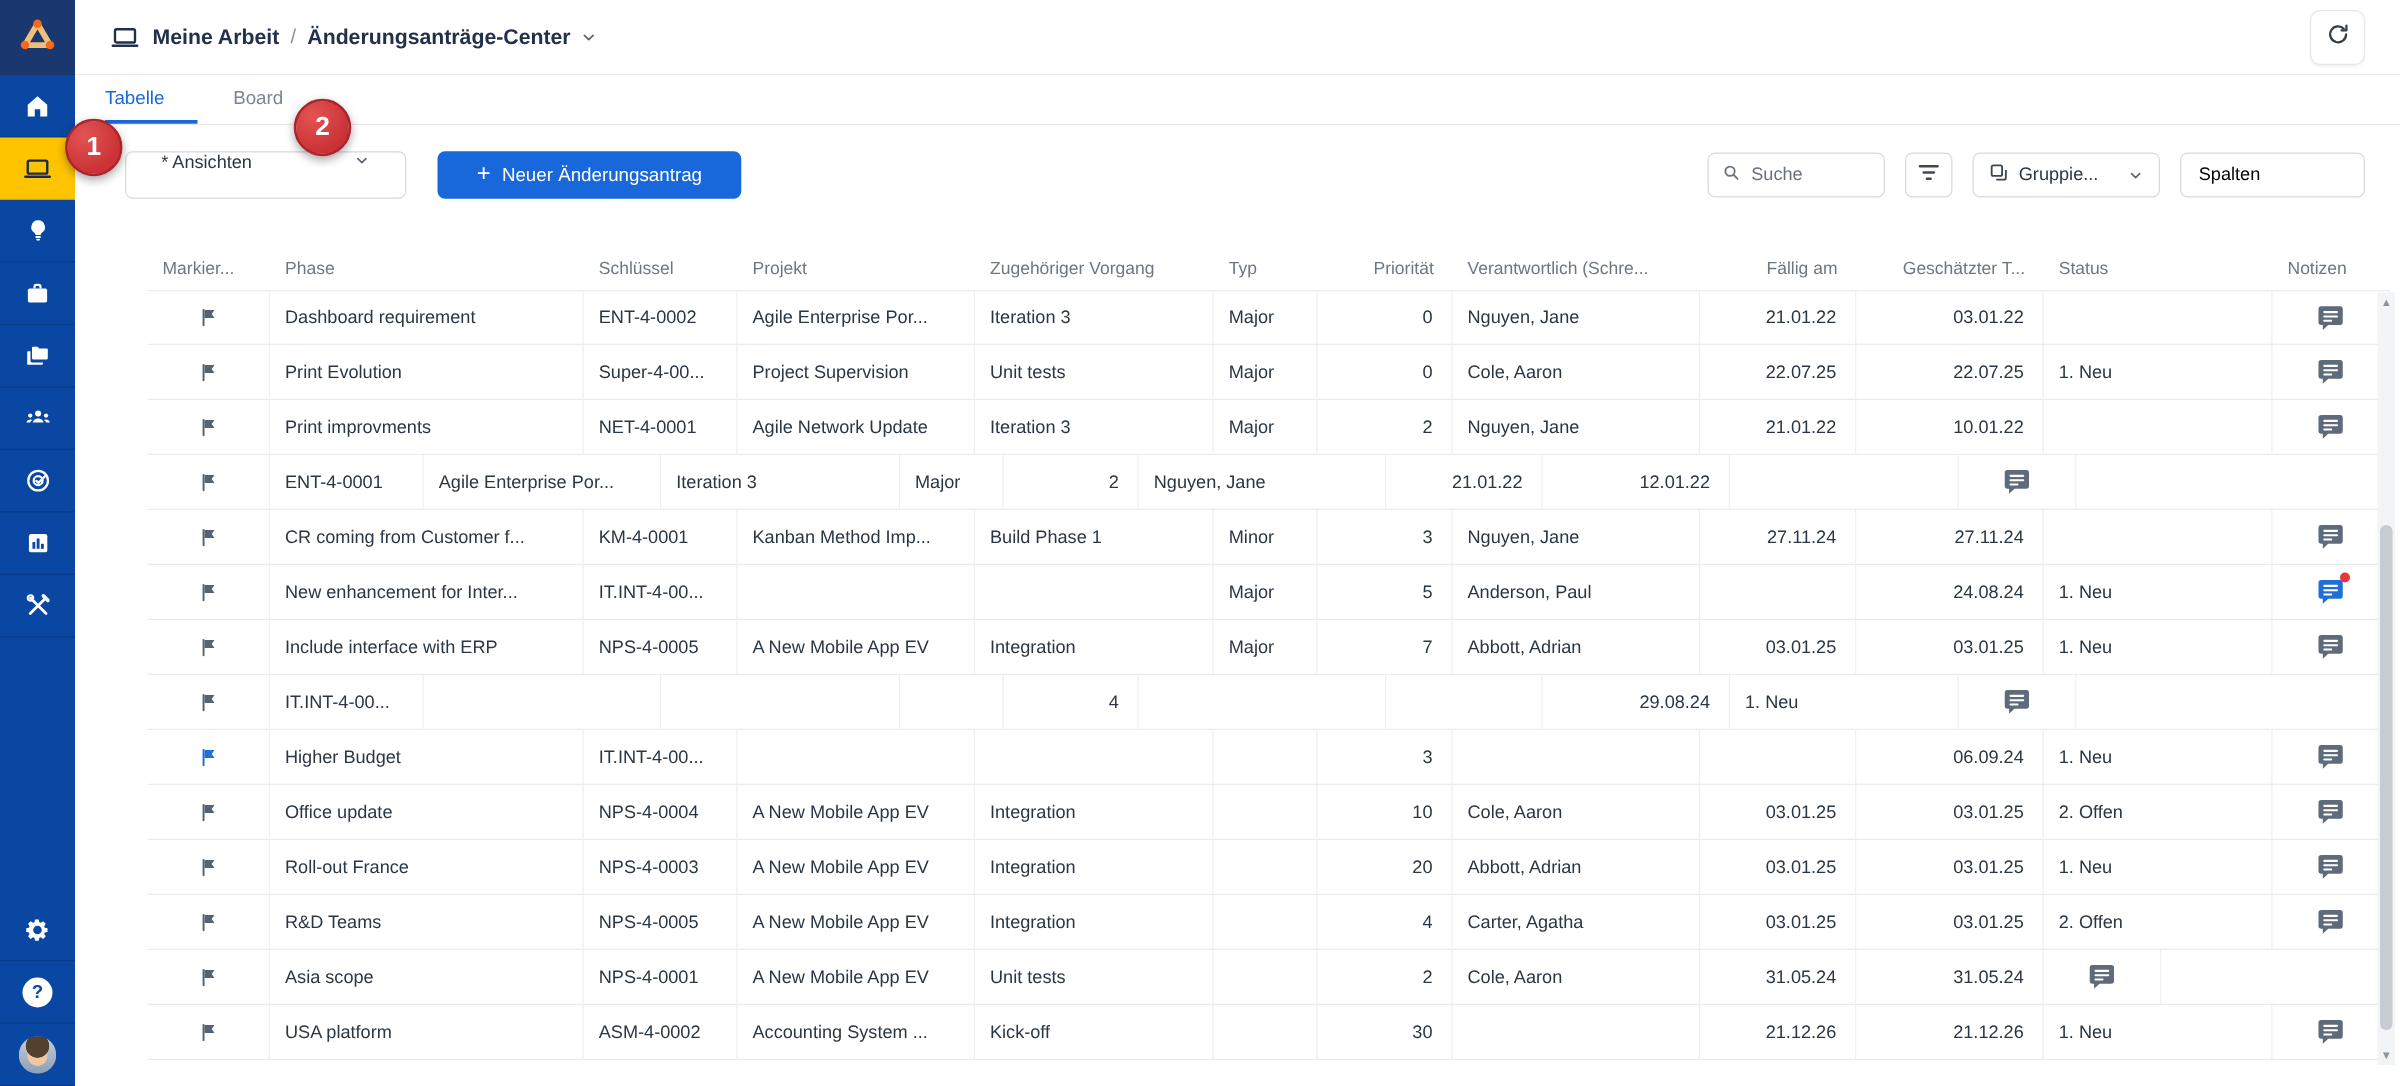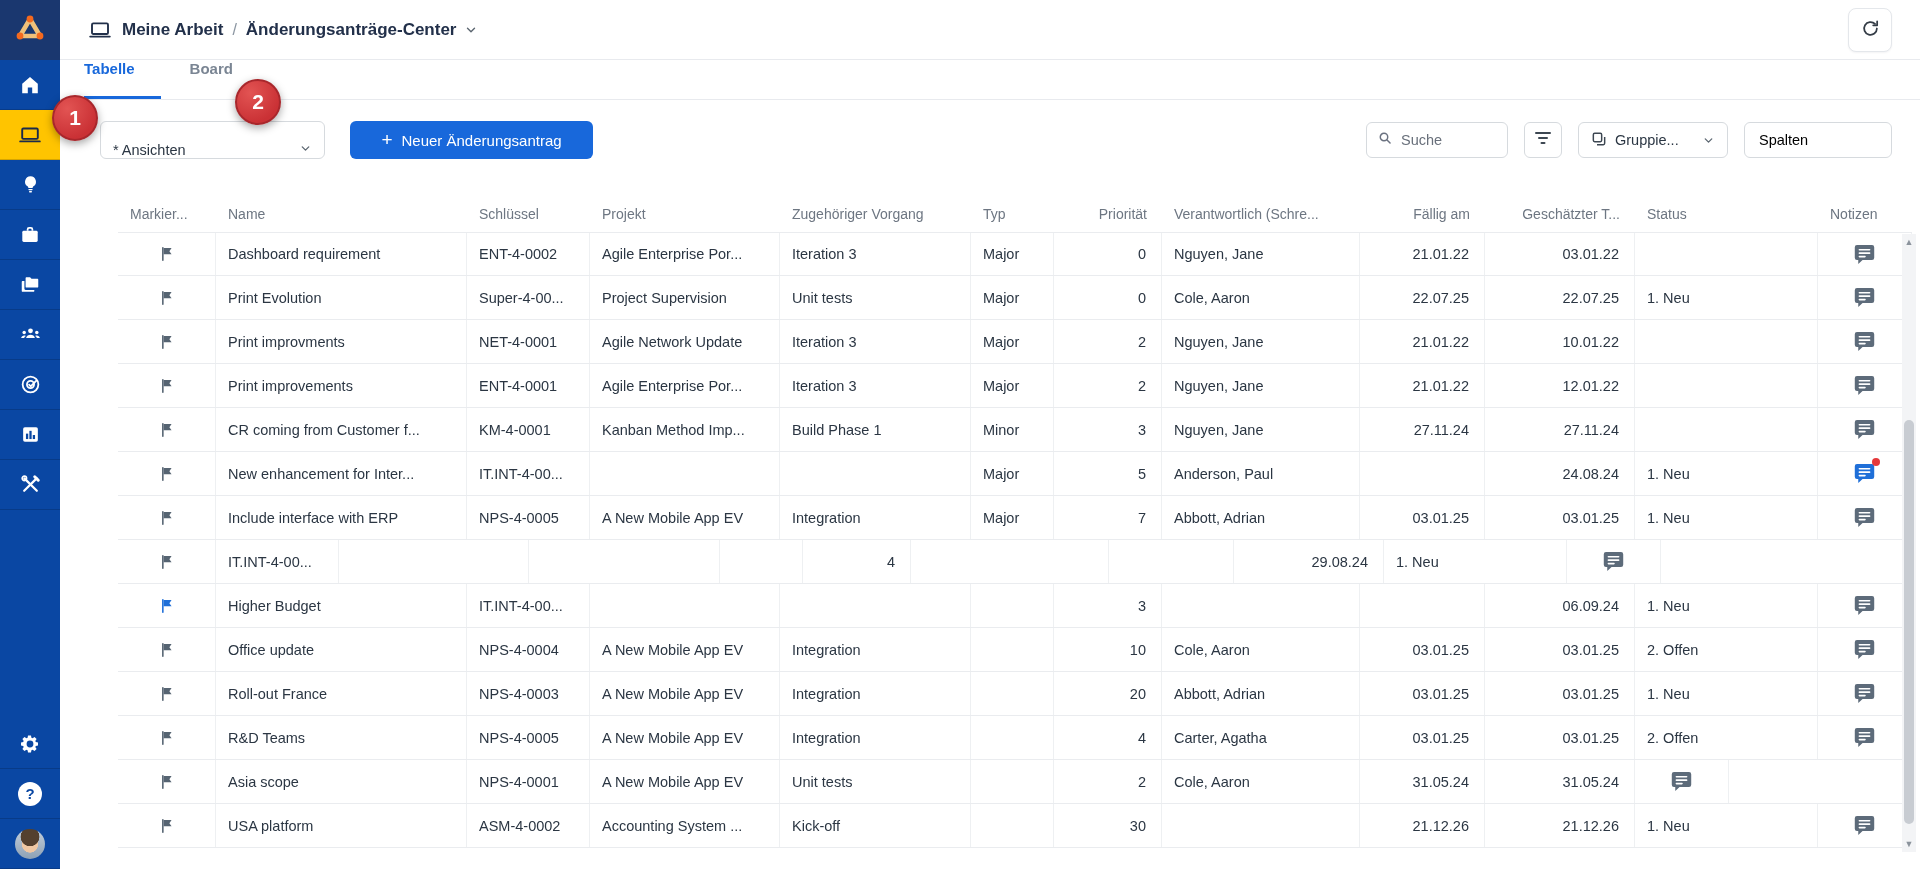--- a/index.html
+++ b/index.html
@@ -28,28 +28,28 @@
     padding-left: 28px; position: relative; }
   .crumb-icon { display: flex; align-items: center; }
   .crumb-root, .crumb-current { font-size: 17px; font-weight: 700; color: #22304a; }
   .crumb-root { margin-left: 10px; cursor: pointer; }
   .crumb-sep { color: #8a94a0; margin: 0 9px; font-size: 16px; }
   .crumb-caret { margin-left: 8px; display: flex; align-items: center; cursor: pointer; }
   .refresh-btn { position: absolute; right: 28px; top: 8px; width: 44px; height: 44px;
     border: 1px solid #e4e7eb; border-radius: 8px; background: #fff; cursor: pointer;
     display: flex; align-items: center; justify-content: center; box-shadow: 0 1px 2px rgba(16,24,40,.05); }
   .tabs { height: 40px; border-bottom: 1px solid #e8eaee; display: flex; align-items: stretch; padding-left: 24px; }
-  .tab { display: flex; font-size: 15px; font-weight: 700; color: #7a8593;
+  .tab { display: flex; align-items: center; font-size: 15px; font-weight: 400; color: #7a8593;
     border-bottom: 3px solid transparent; padding-right: 26px; margin-right: 29px; cursor: pointer; }
   .tab.active { color: #1868db; border-bottom-color: #1868db; }
   
   .toolbar { height: 38px; margin-top: 21px; position: relative; }
   .views-select { position: absolute; left: 40px; top: 0; width: 225px; height: 38px;
     border: 1px solid #d6dade; border-radius: 6px; background: #fff; cursor: pointer;
-    display: flex; align-items: flex-end; justify-content: space-between; padding: 0 12px; font-size: 14.5px; }
+    display: flex; align-items: flex-start; justify-content: space-between; padding: 0 28px; font-size: 14.5px; }
   .new-btn { position: absolute; left: 290px; top: 0; width: 243px; height: 38px; background: #1868db;
     border: none; border-radius: 6px; color: #fff; font-size: 15px; cursor: pointer;
     display: flex; align-items: center; justify-content: center; gap: 9px; font-family: inherit; }
   .new-btn .plus { font-size: 19px; font-weight: 400; }
   .right-tools { position: absolute; right: 28px; top: 1px; display: flex; gap: 16px; align-items: center; }
   .search-box { width: 142px; height: 36px; border: 1px solid #d6dade; border-radius: 6px; background: #fff;
     display: flex; align-items: center; padding: 0 10px; gap: 8px; }
   .search-box input { border: none; outline: none; width: 100%; font-size: 14.5px; color: #2b3643; font-family: inherit; }
   .search-box input::placeholder { color: #69707b; }
   .icon-btn { width: 38px; height: 36px; border: 1px solid #d6dade; border-radius: 6px; background: #fff;
@@ -286,21 +286,21 @@
       </div>
       <button class="spalten-btn">
         <span>Spalten</span>
       </button>
     </div>
   </div>
 
   <div class="table">
     <div class="thead">
         <div class="th al-left" style="width: 98px;">Markier...</div>
-        <div class="th al-left" style="width: 251px;">Name</div>
+        <div class="th al-left" style="width: 251px;">Phase</div>
         <div class="th al-left" style="width: 123px;">Schlüssel</div>
         <div class="th al-left" style="width: 190px;">Projekt</div>
         <div class="th al-left" style="width: 191px;">Zugehöriger Vorgang</div>
         <div class="th al-left" style="width: 83px;">Typ</div>
         <div class="th al-right" style="width: 108px; padding-right: 15px;">Priorität</div>
         <div class="th al-left" style="width: 198px;">Verantwortlich (Schre...</div>
         <div class="th al-right" style="width: 125px; padding-right: 15px;">Fällig am</div>
         <div class="th al-right" style="width: 150px; padding-right: 15px;">Geschätzter T...</div>
         <div class="th al-left" style="width: 183px;">Status</div>
         <div class="th al-center" style="width: 94px;">Notizen</div>
@@ -404,21 +404,20 @@
         </div>
         <div class="tr">
           <div class="td al-left td-flag" style="width: 98px;">
             <span style="display:flex;cursor:pointer">
               <svg width="18" height="18" viewBox="0 0 24 24" fill="#566472">
                 <rect x="5.4" y="2.8" width="2.1" height="18.4" rx="1"></rect>
                 <path d="M7.5 4h10.6l-2.9 4.2 2.9 4.2H7.5z"></path>
               </svg>
             </span>
           </div>
-          <div class="td al-left" style="width: 251px;">Print improvements</div>
           <div class="td al-left" style="width: 123px;">ENT-4-0001</div>
           <div class="td al-left" style="width: 190px;">Agile Enterprise Por...</div>
           <div class="td al-left" style="width: 191px;">Iteration 3</div>
           <div class="td al-left" style="width: 83px;">Major</div>
           <div class="td al-right" style="width: 108px;">2</div>
           <div class="td al-left" style="width: 198px;">Nguyen, Jane</div>
           <div class="td al-right" style="width: 125px;">21.01.22</div>
           <div class="td al-right" style="width: 150px;">12.01.22</div>
           <div class="td al-left" style="width: 183px;"></div>
           <div class="td al-center" style="width: 94px;">

